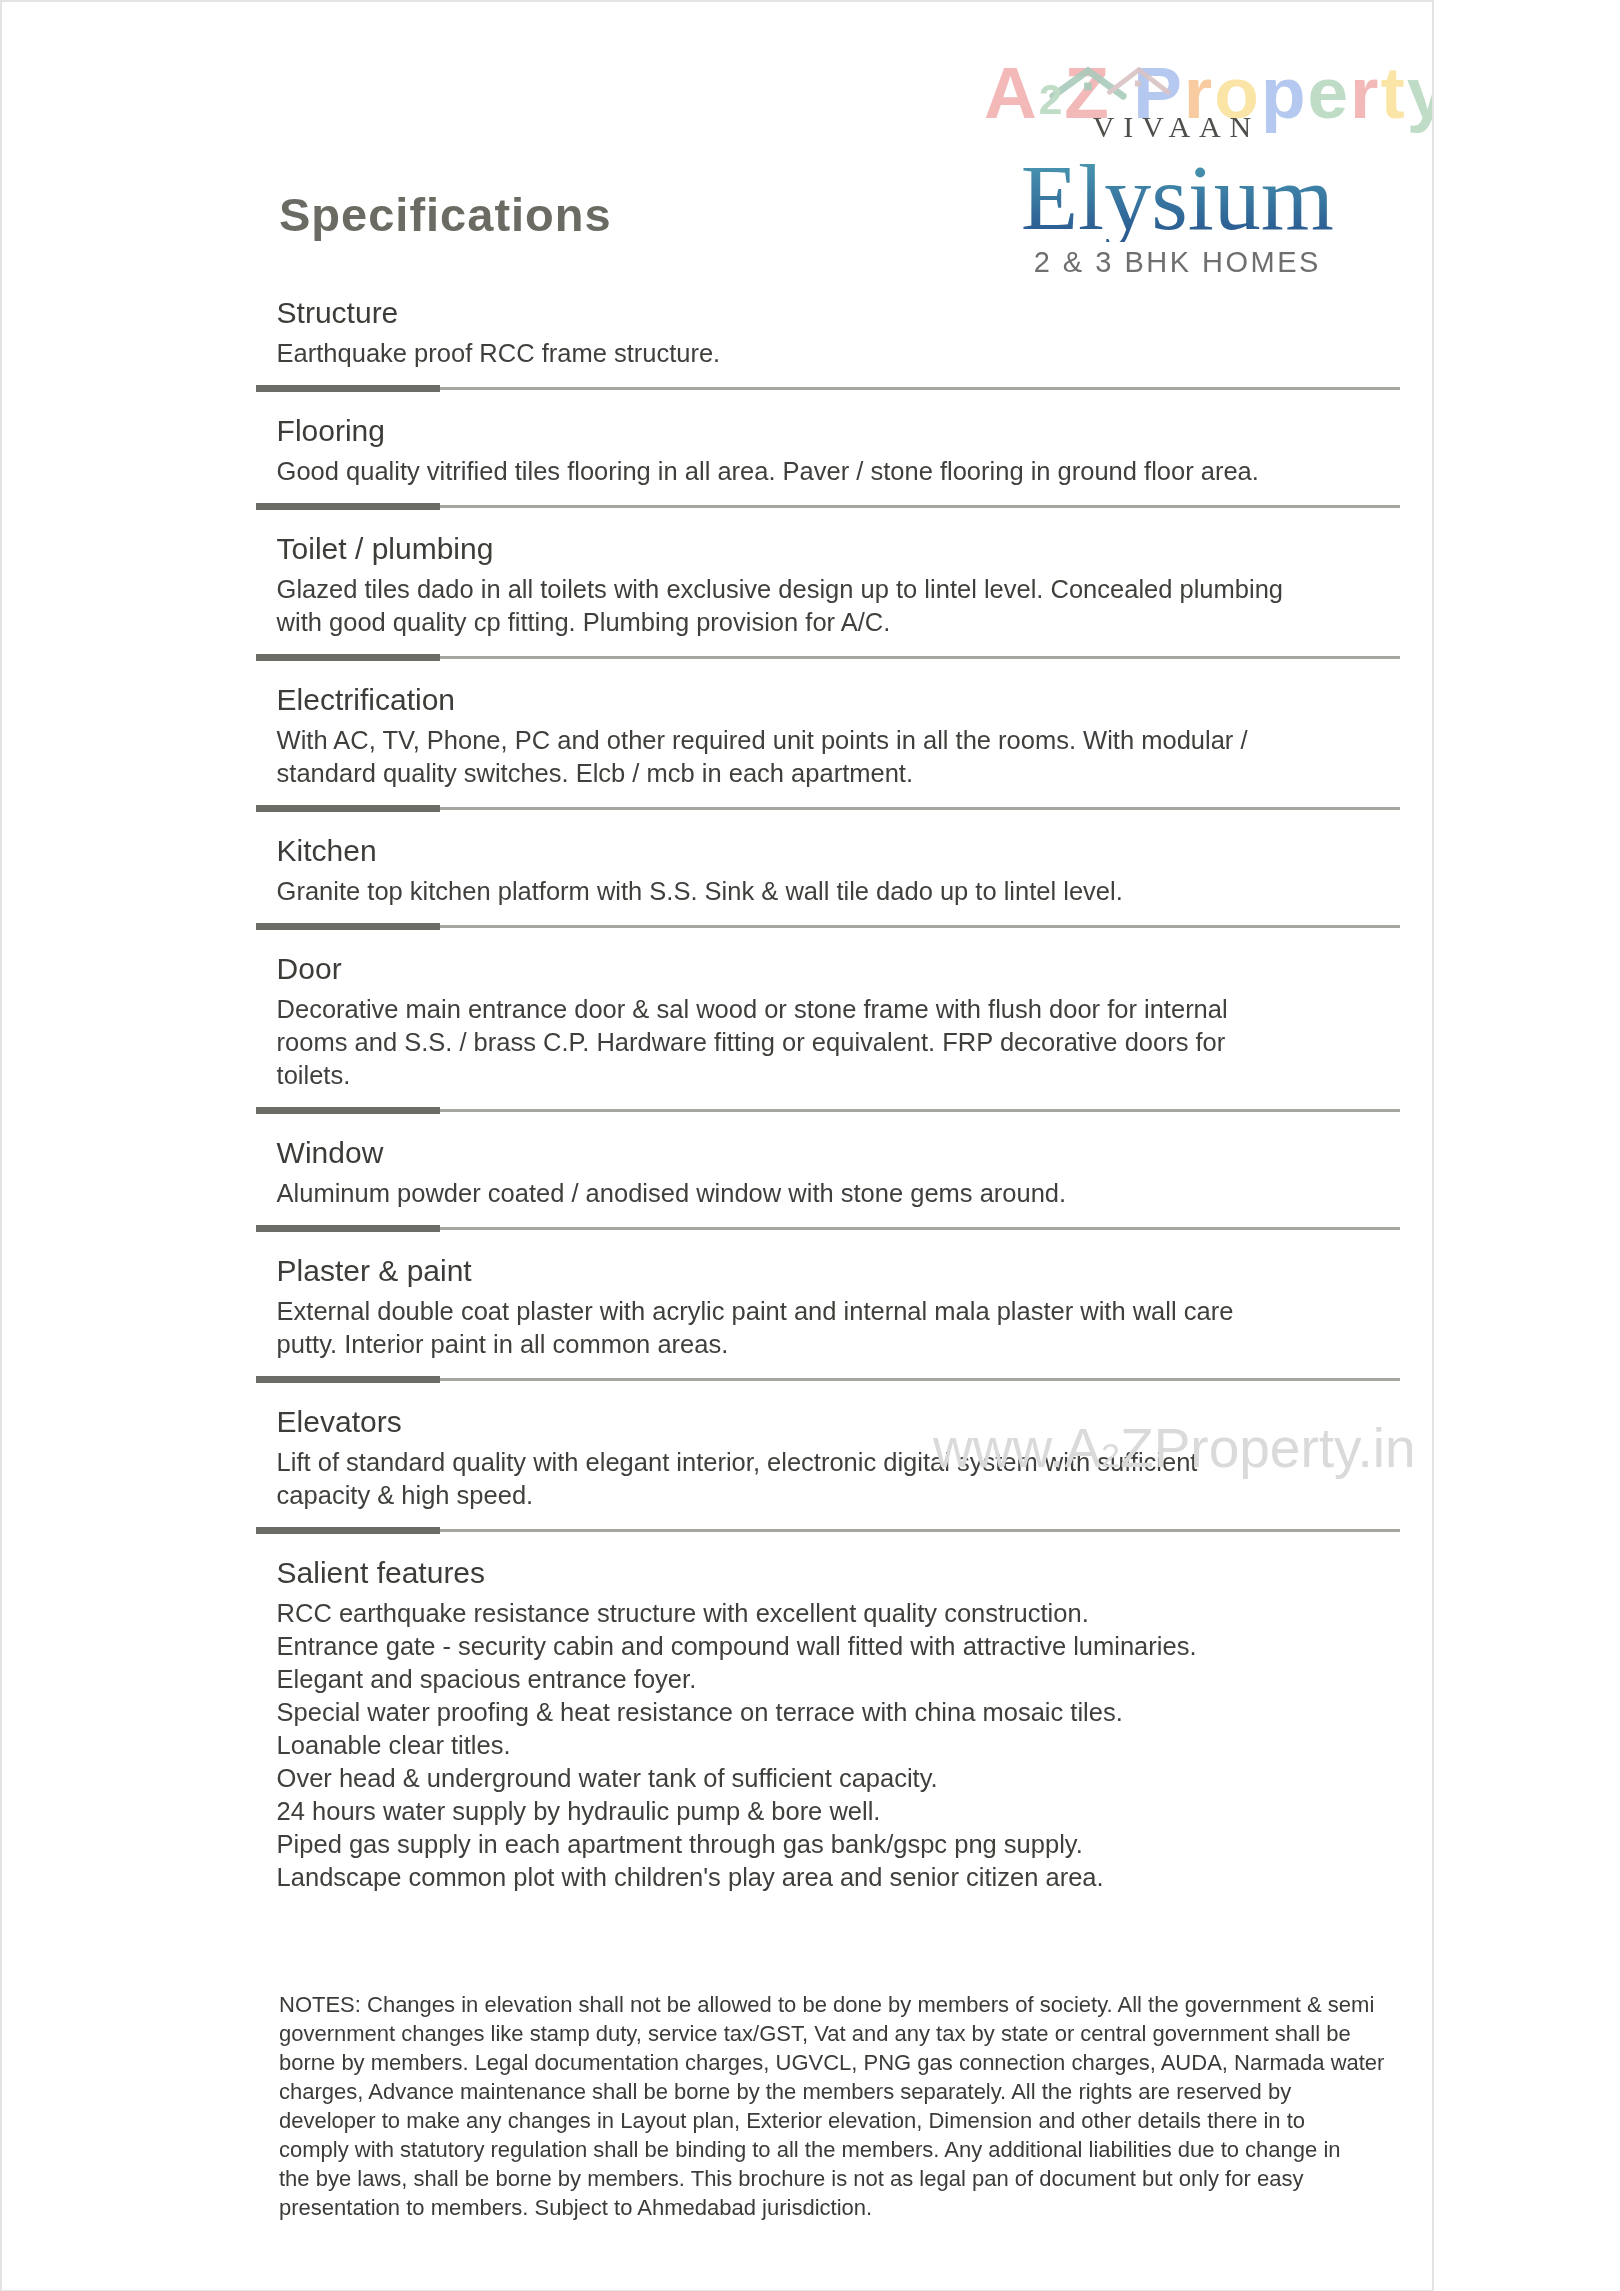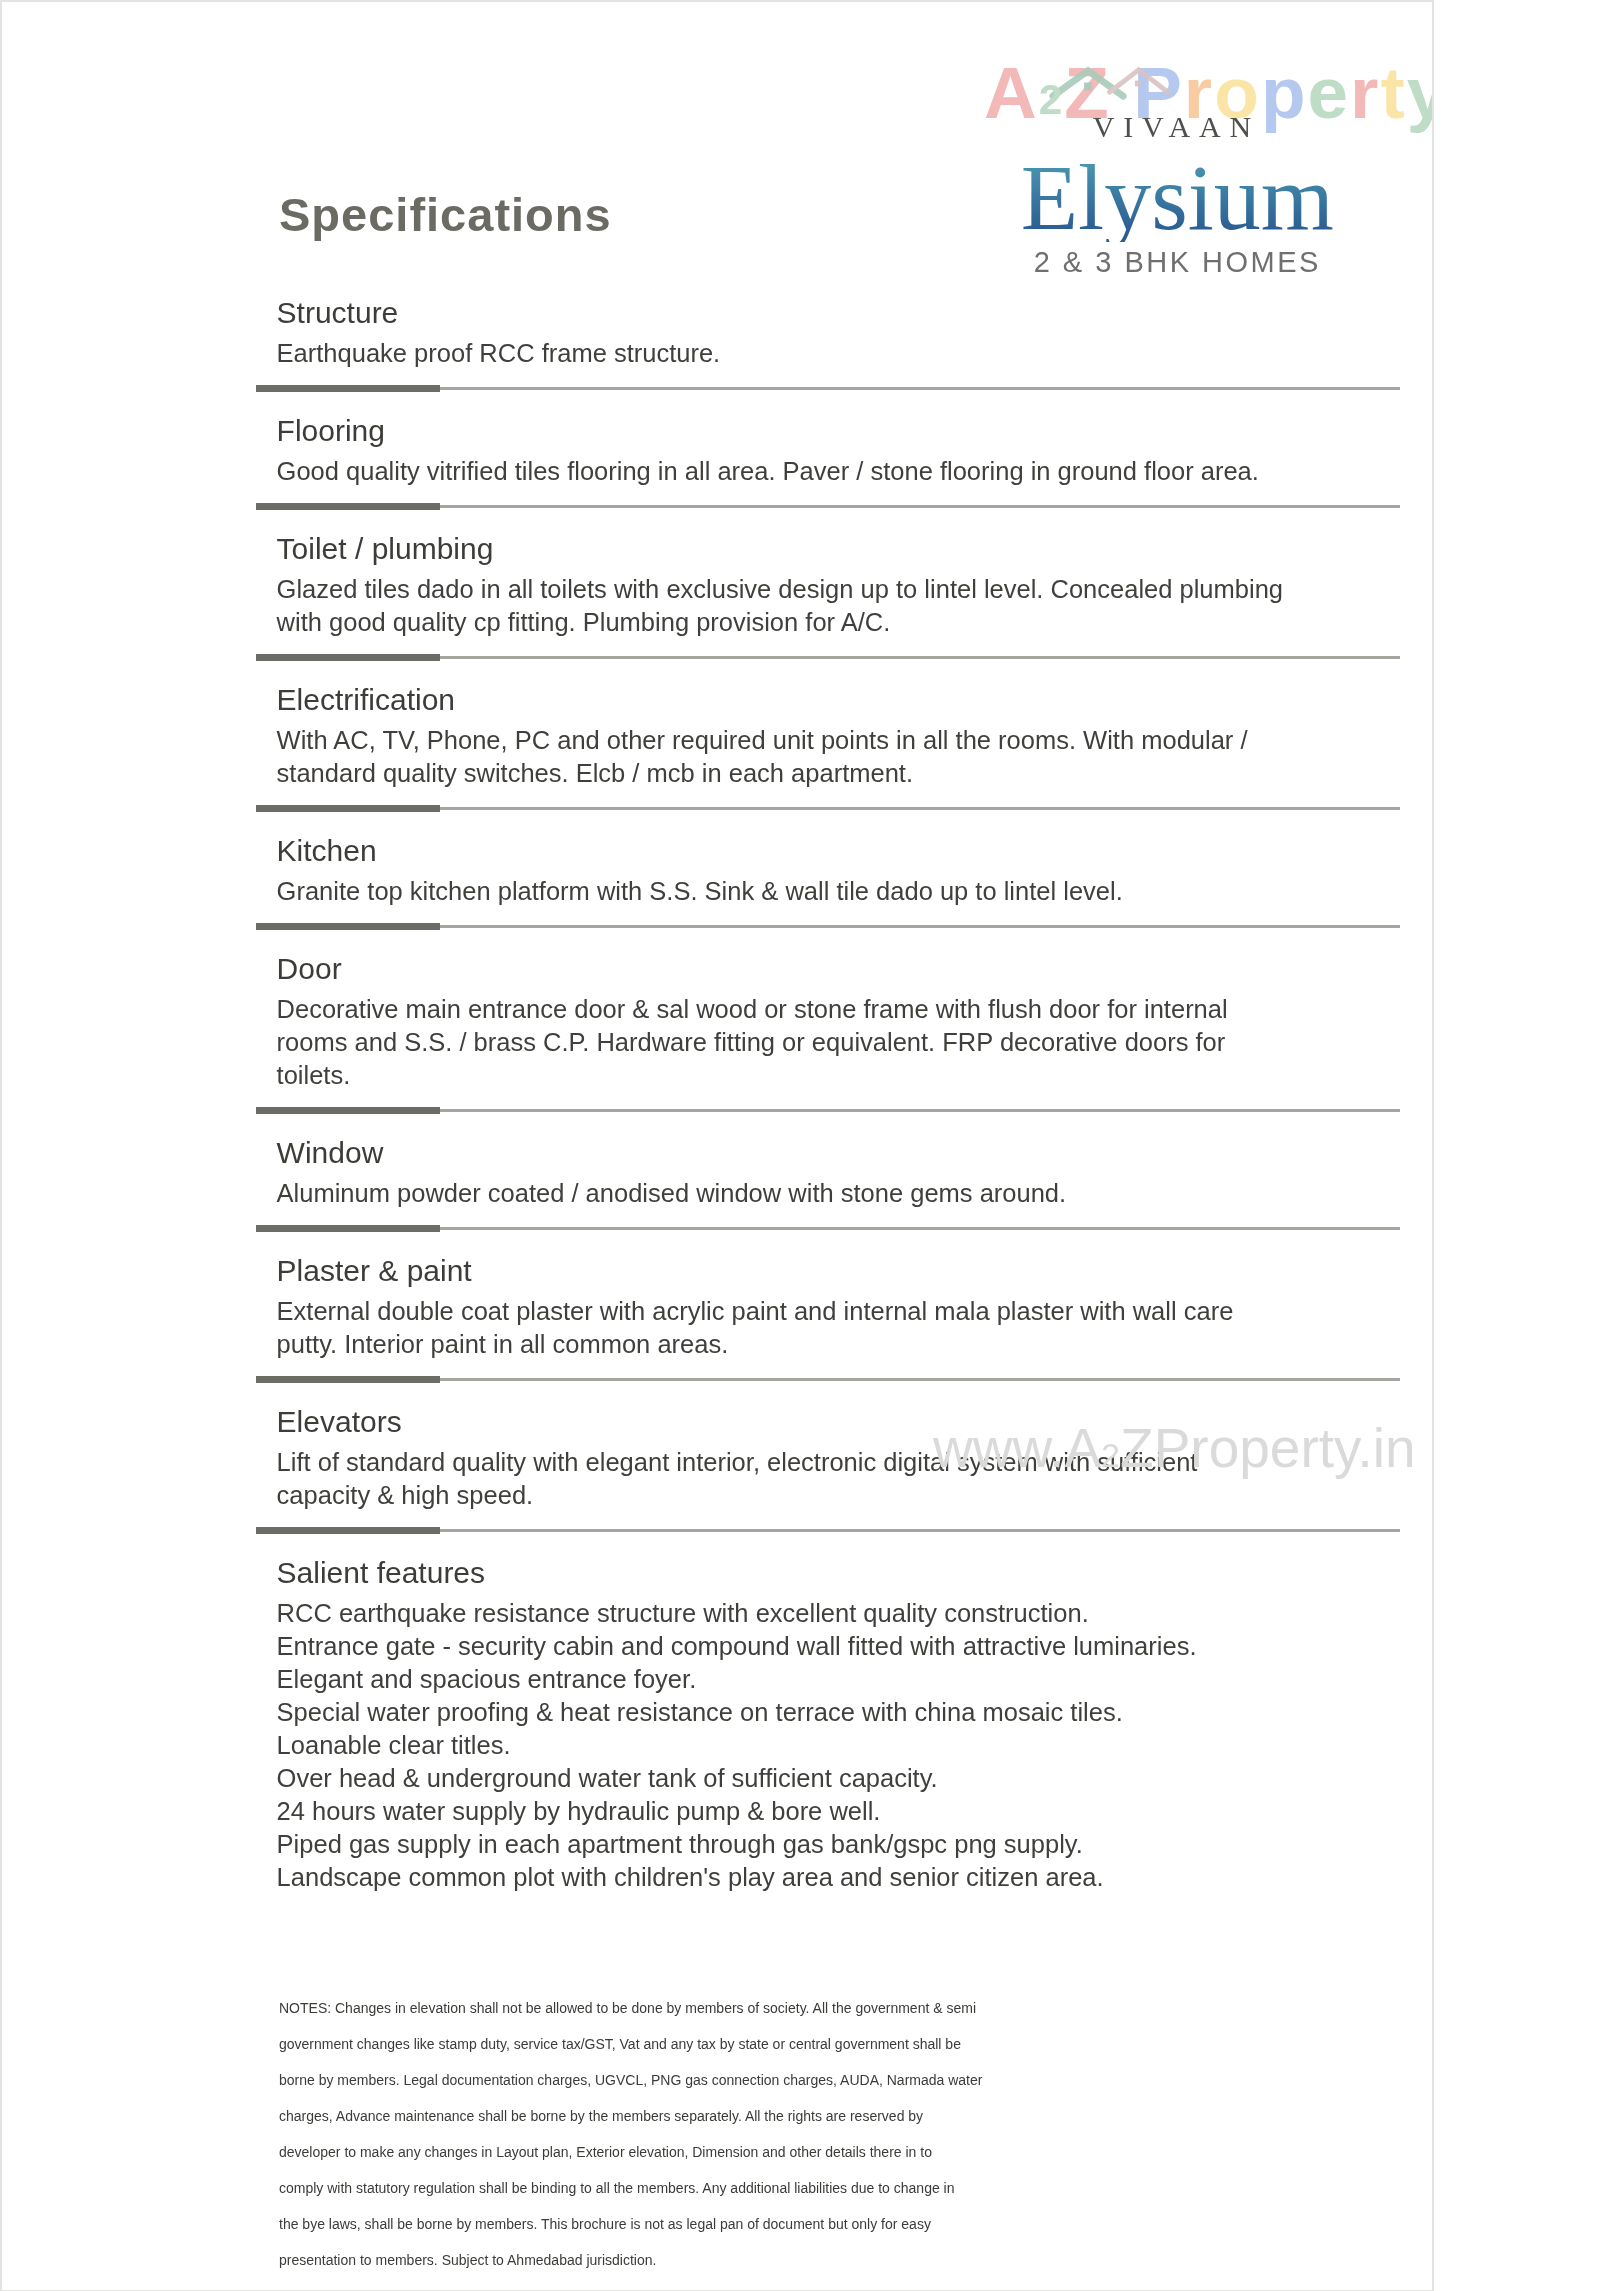--- a/index.html
+++ b/index.html
@@ -70,21 +70,21 @@
   .divider-thin{
     position:absolute;left:0;right:0;top:2px;height:2.9px;background:#a6a6a0;
   }
   .divider-thick{
     position:absolute;left:0;top:0;width:184px;height:6.9px;background:#6c6c66;
   }
 
   
   .notes{
     position:absolute;left:277px;top:1988px;width:1264px;
-    font-size:14px;line-height:36px;color:#3b3b38;
+    font-size:22px;line-height:29px;color:#3b3b38;
     white-space:pre-line;
   }
 
   
   .wm-bottom{
     position:absolute;left:931px;top:1414px;
     font-size:55px;font-weight:400;color:#dadada;
     white-space:nowrap;z-index:3;user-select:none;text-align:center;
   }
   .wm-bottom .wm-small{font-size:0.62em;}

